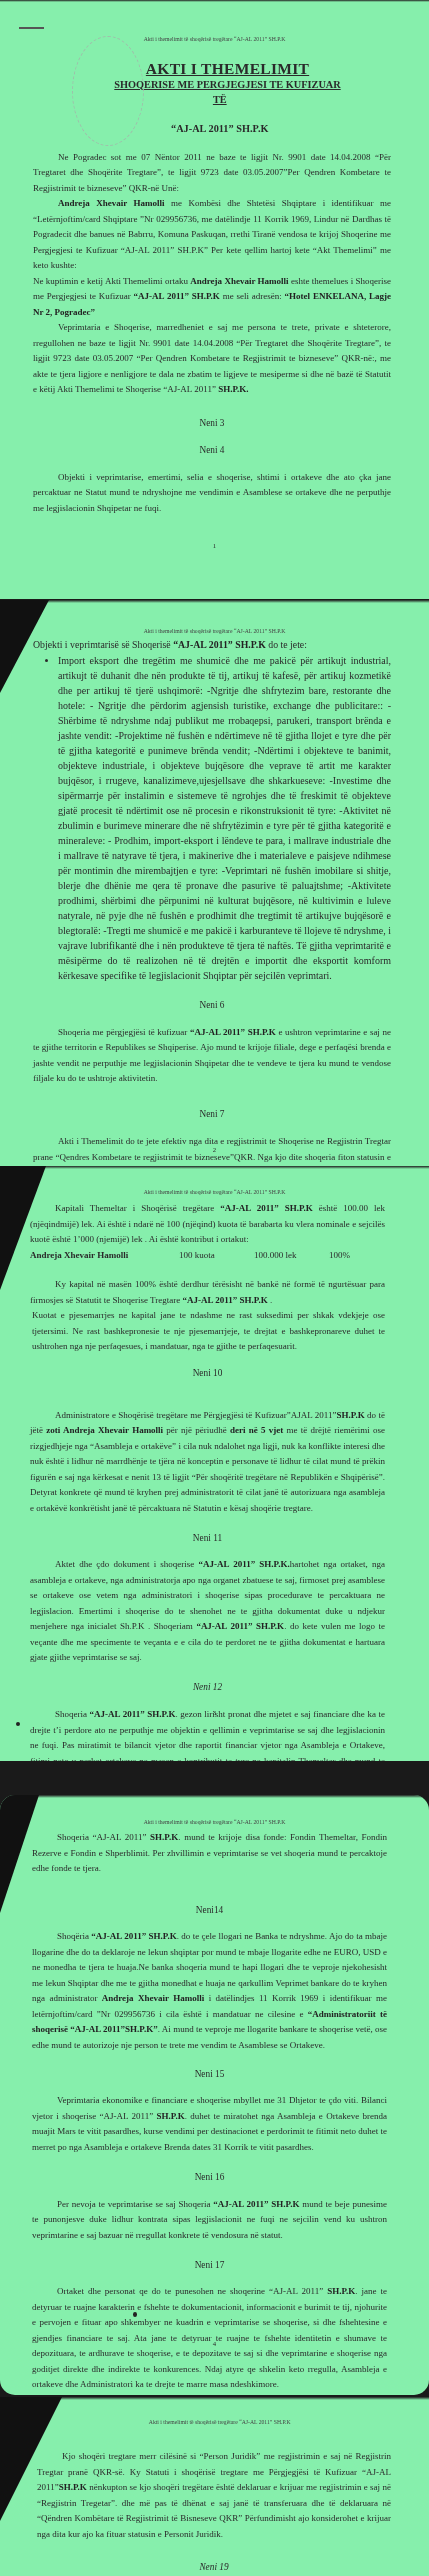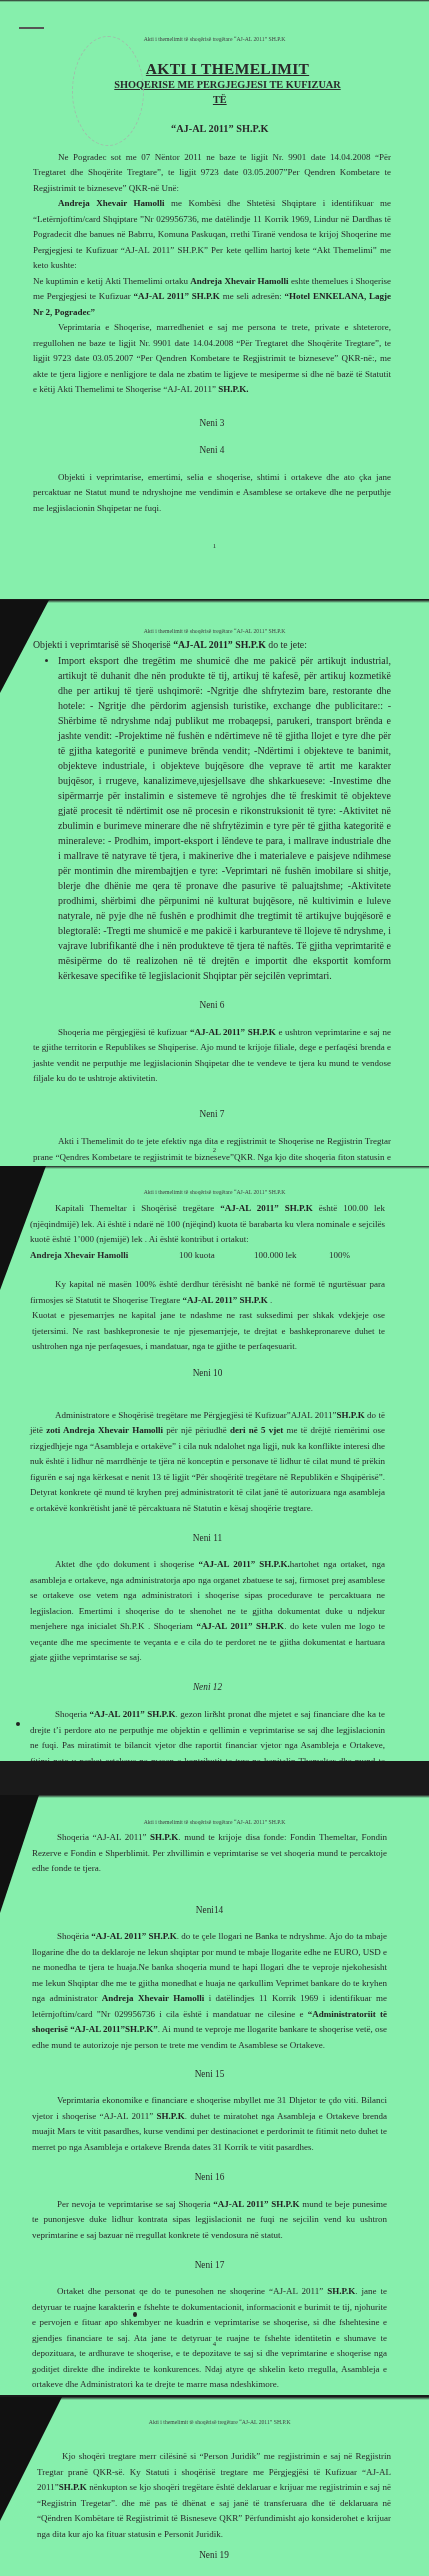--- a/index.html
+++ b/index.html
@@ -105,21 +105,21 @@
     <p class="indent" style="margin:0;"><span>Aktet dhe çdo dokument i shoqerise </span><b>“AJ-AL 2011” SH.P.K.</b><span>hartohet nga ortaket, nga asambleja e ortakeve, nga administratorja  apo nga organet zbatuese te saj, firmoset prej asamblese se ortakeve ose vetem nga administratori  i shoqerise sipas procedurave te percaktuara ne legjislacion. Emertimi i shoqerise do te shenohet ne te gjitha dokumentat duke u ndjekur menjehere nga inicialet Sh.P.K . Shoqeriam </span><b>“AJ-AL 2011” SH.P.K</b><span>. do kete vulen me logo te veçante dhe me specimente te veçanta  e  e cila do te perdoret ne te gjitha dokumentat e hartuara gjate gjithe veprimtarise se saj.</span></p>
 
     <div class="neni" style="margin-top:14.4px;font-style:italic;">Neni 12</div>
     <p class="indent" style="margin:0;"><span>Shoqeria </span><b>“AJ-AL 2011” SH.P.K</b><span>. gezon lirisht pronat dhe mjetet e saj financiare dhe ka te drejte t’i perdore ato ne perputhje me objektin e qellimin e veprimtarise se saj dhe legjislacionin ne fuqi. Pas miratimit te bilancit vjetor dhe raportit financiar vjetor nga Asambleja e Ortakeve, fitimi neto u perket ortakeve ne masen e kontributit te tyre ne kapitalin Themeltar dhe mund te perdoret lirisht prej tyre brenda e jashte Republikes se Shqiperise.</span></p>
 
   </div>
   <div style="position:absolute;left:15.5px;top:556px;width:4.1px;height:4.1px;border-radius:50%;background:#222;"></div>
   <div class="pnum" style="top:543px;">3</div>
 </div>
 
-<div class="page" style="top:1795px;height:600px;">
+<div class="page" style="top:1795px;height:600px;border-radius:15px;">
   <div class="shadow-top"></div>
   <div class="fold" style="width:39px;height:118px;"></div>
   <div class="running-header" style="top:24px;">Akti i themelimit të shoqërisë tregëtare  “AJ-AL 2011” SH.P.K</div>
 
   <div class="content" style="top:35px;left:32px;width:355px;">
     <p class="indent" style="margin:0;"><span>Shoqeria  “AJ-AL 2011” </span><b>SH.P.K</b><span>. mund te krijoje disa fonde: Fondin Themeltar, Fondin Rezerve e Fondin e Shperblimit. Per zhvillimin e veprimtarise se vet shoqeria mund te percaktoje edhe fonde te tjera.</span></p>
 
     <div class="neni" style="margin-top:26px;">Neni14</div>
     <p class="indent" style="margin:0;"><span>Shoqëria </span><b>“AJ-AL 2011” SH.P.K</b><span>. do te çele llogari ne Banka te ndryshme. Ajo do ta mbaje llogarine dhe do ta deklaroje ne lekun shqiptar por mund te mbaje llogarite edhe ne EURO, USD e ne monedha te tjera te huaja.Ne banka shoqeria mund te hapi llogari dhe te veproje njekohesisht  me lekun Shqiptar dhe me te gjitha monedhat e huaja ne qarkullim Veprimet bankare do te kryhen nga administrator </span><b>Andreja Xhevair Hamolli</b><span> i datëlindjes 11 Korrik 1969 i identifikuar me letërnjoftim/card  ”Nr 029956736  i cila është i mandatuar ne cilesine e  </span><b>“Administratoriit  të shoqerisë “AJ-AL 2011”SH.P.K”</b><span>. Ai mund te veproje me llogarite bankare te shoqerise vetë, ose edhe mund te autorizoje nje person te trete me vendim te Asamblese se Ortakeve.</span></p>
 
@@ -138,18 +138,18 @@
 </div>
 
 <div class="page" style="top:2397px;height:599px;">
   <div class="shadow-top"></div>
   <div class="fold" style="width:62px;height:124px;"></div>
   <div class="running-header" style="top:21.6px;left:5.2px;">Akti i themelimit të shoqërisë tregëtare  “AJ-AL 2011” SH.P.K</div>
 
   <div class="content" style="top:52px;left:37px;width:354px;">
     <p class="indent" style="margin:0;"><span>Kjo shoqëri tregtare merr cilësinë si “Person Juridik” me regjistrimin e saj  në Regjistrin Tregtar pranë QKR-së. Ky Statuti i shoqërisë tregtare me Përgjegjësi të Kufizuar “AJ-AL 2011”</span><b>SH.P.K</b><span>  nënkupton se kjo shoqëri tregëtare është deklaruar  e krijuar me regjistrimin e saj  në “Regjistrin Tregetar”. dhe më pas të dhënat e saj janë të transferuara dhe të deklaruara në “Qëndren Kombëtare të Regjistrimit të Bisneseve QKR”  Përfundimisht ajo konsiderohet e krijuar nga  dita kur ajo ka fituar statusin e Personit Juridik.</span></p>
 
-    <div class="neni" style="margin-top:6px;">Neni  19</div>
+    <div class="neni" style="margin-top:18px;font-style:italic;">Neni  19</div>
 
   </div>
 
 </div>
 
 
 </body></html>

